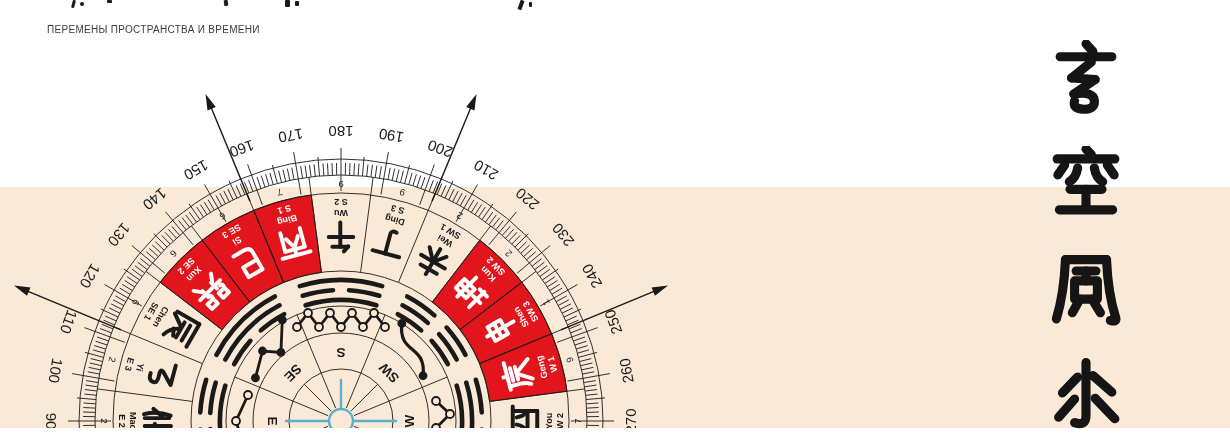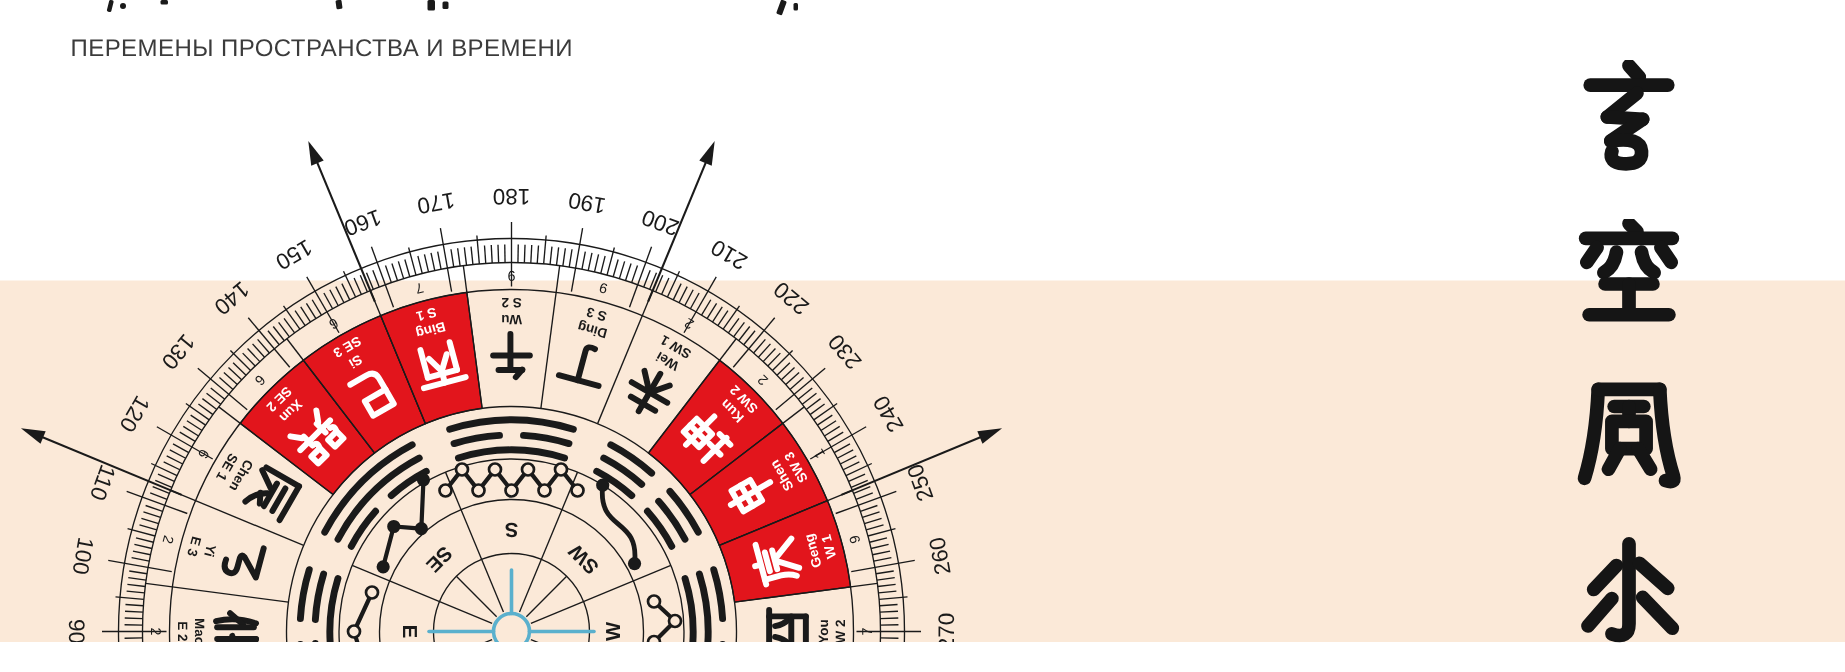--- a/index.html
+++ b/index.html
@@ -4,21 +4,21 @@
 <style>
   html,body{margin:0;padding:0;}
   body{
     width:1230px;height:448px;position:relative;overflow:hidden;
     background:#ffffff;
     font-family:"Liberation Sans","DejaVu Sans",sans-serif;
   }
   .band{position:absolute;left:0;width:1230px;top:187px;height:241px;}
   .page-header{
     position:absolute;left:47px;top:24px;margin:0;
-    font-size:16px;font-weight:400;letter-spacing:.3px;color:#3b3b3b;
+    font-size:10px;font-weight:400;letter-spacing:.3px;color:#3b3b3b;
   }
   .fragments{position:absolute;left:0;top:0;width:1230px;height:12px;}
   .frag{position:absolute;background:#1c1c1c;border-radius:1px;}
   #compass{position:absolute;left:0;top:0;}
   .side-title{position:absolute;left:1048px;top:40px;width:78px;}
   .side-char{display:block;margin:0 0 30px 0;}
   svg text{font-family:"Liberation Sans","DejaVu Sans",sans-serif;}
 </style>
 </head>
 <body>

